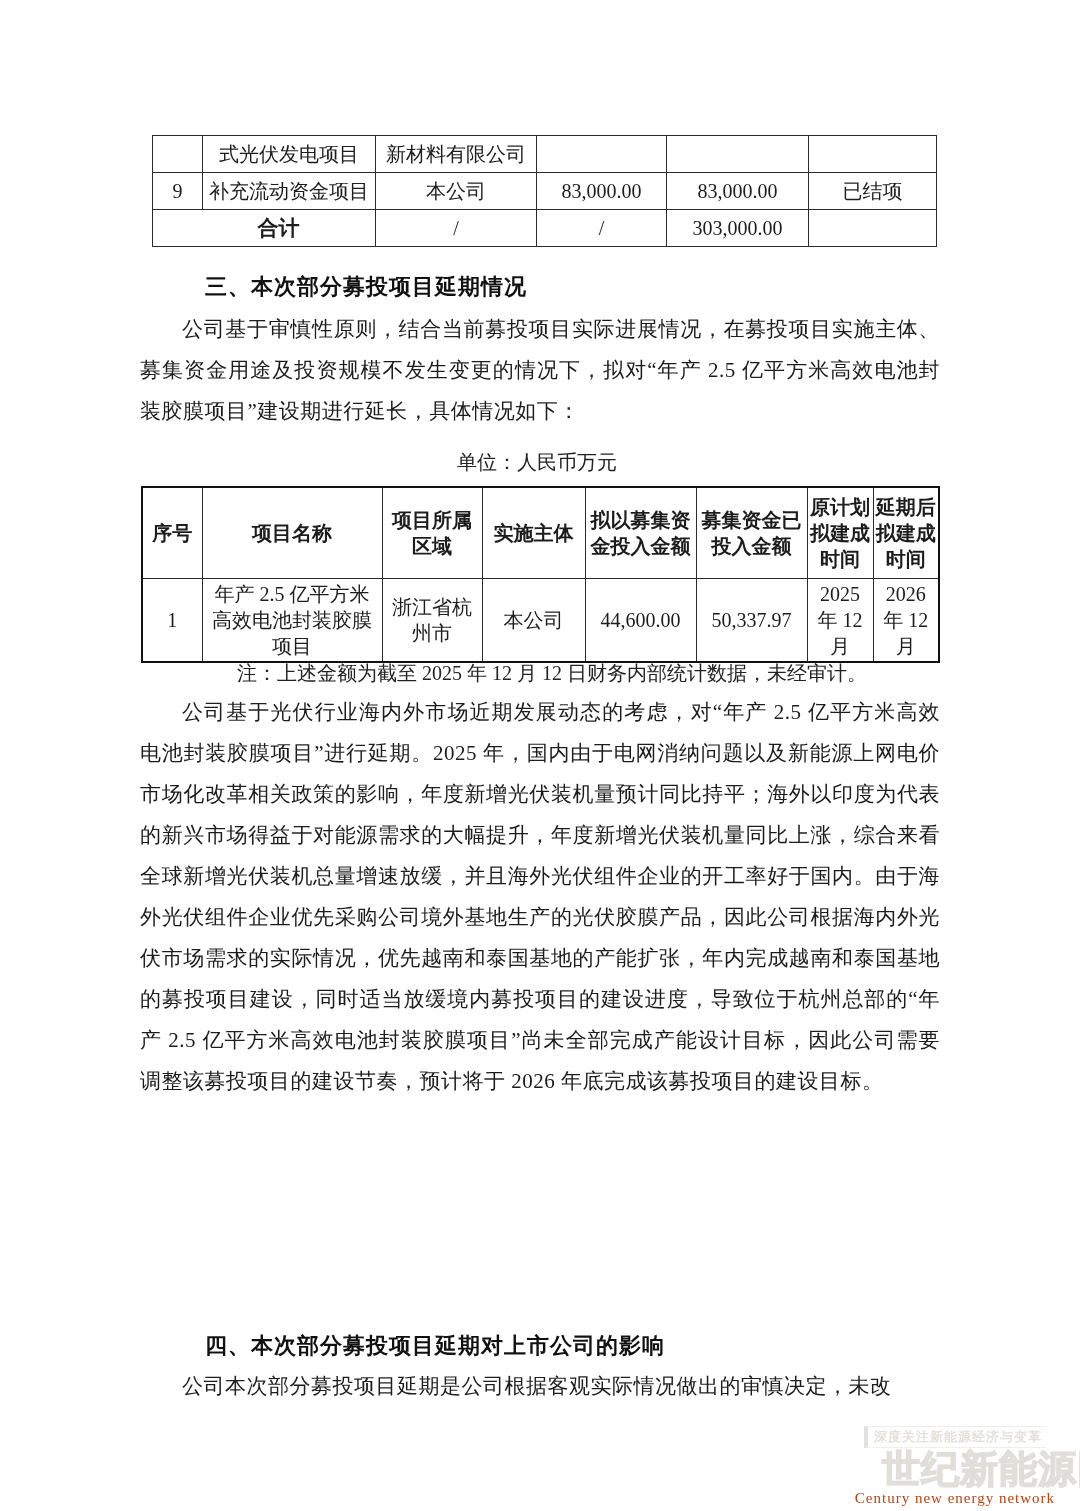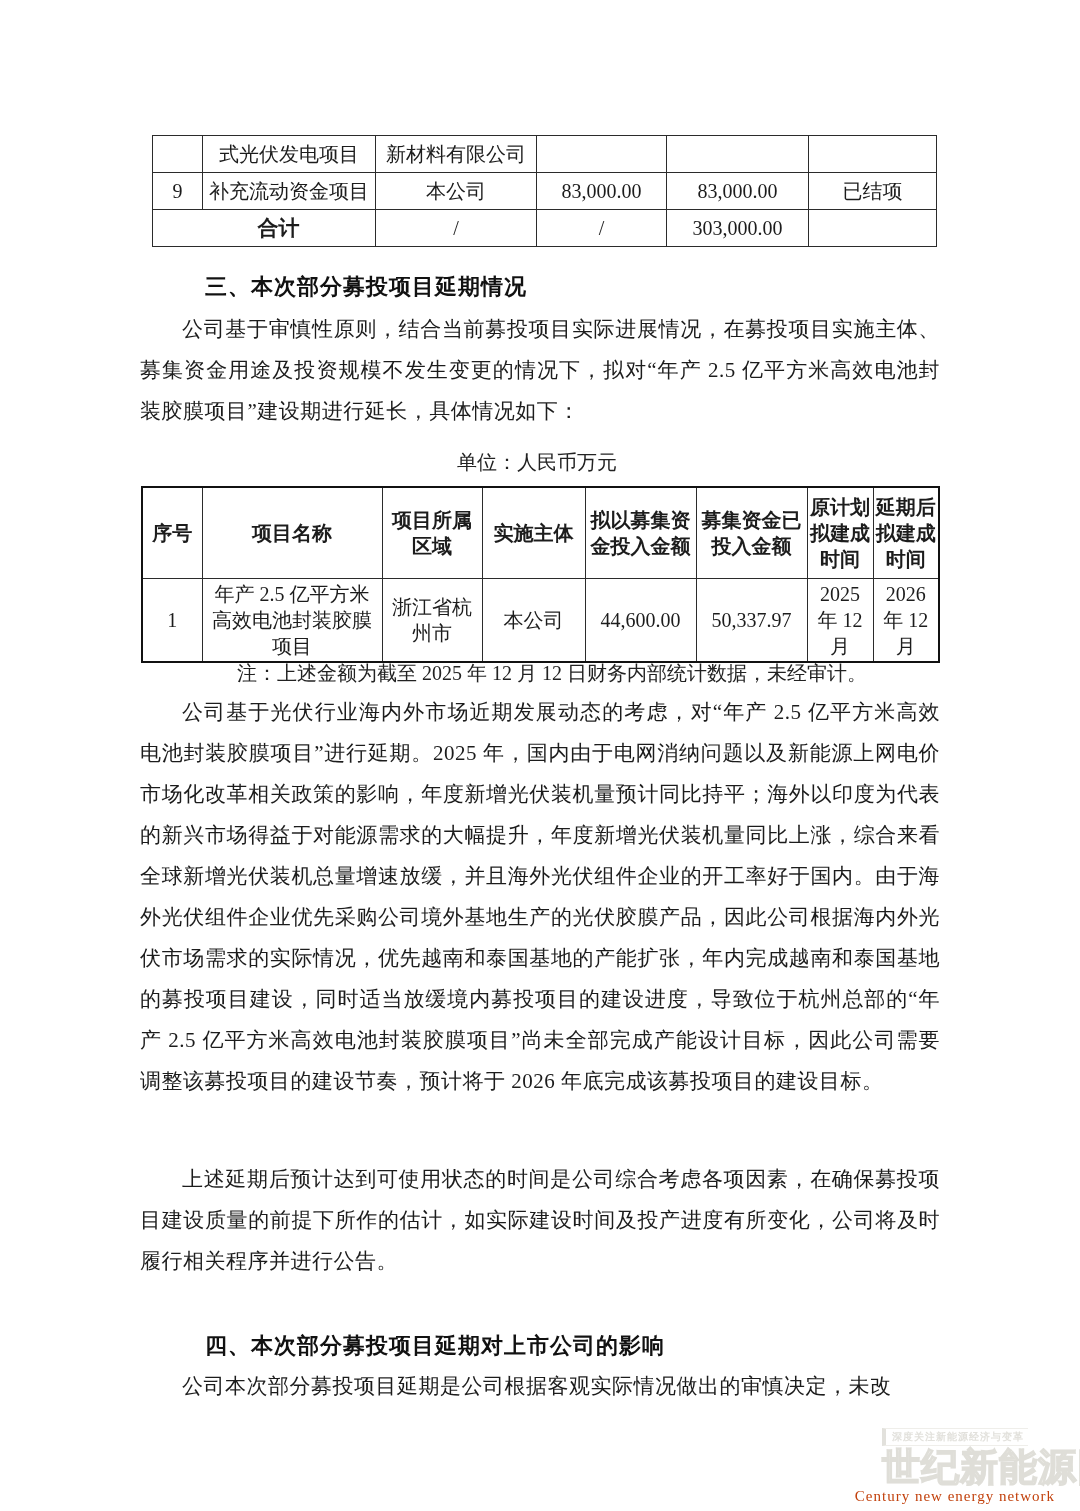--- a/index.html
+++ b/index.html
@@ -59,21 +59,21 @@
   }
 
   
   .watermark {
     position:absolute; right:8px; top:1426px; width:234px;
     text-align:center; user-select:none;
   }
   .wm-tagline {
     display:inline-block;
     font-family:"Liberation Sans","DejaVu Sans",sans-serif;
-    font-size:10px; font-weight:bold; letter-spacing:1px;
+    font-size:13px; font-weight:bold; letter-spacing:1px;
     color:#e2e1dc;
     border-left:4px solid #e2e1dc;
     padding:1px 4px 1px 6px;
     border-top:1px solid #efeeea; border-bottom:1px solid #efeeea;
   }
   .wm-title {
     font-family:"Liberation Sans","DejaVu Sans",sans-serif;
     font-size:38px; font-weight:bold; line-height:42px;
     color:#f6f5f2;
     -webkit-text-stroke:1.4px #dfdeD8;
@@ -165,21 +165,20 @@
       <td>50,337.97</td>
       <td>2025 年 12 月</td>
       <td>2026 年 12 月</td>
     </tr>
   </tbody>
     </table>
 
   <div class="note-line">注：上述金额为截至 2025 年 12 月 12 日财务内部统计数据，未经审计。</div>
 
   <div class="para" style="top:692px">公司基于光伏行业海内外市场近期发展动态的考虑，对“年产 2.5 亿平方米高效电池封装胶膜项目”进行延期。2025 年，国内由于电网消纳问题以及新能源上网电价市场化改革相关政策的影响，年度新增光伏装机量预计同比持平；海外以印度为代表的新兴市场得益于对能源需求的大幅提升，年度新增光伏装机量同比上涨，综合来看全球新增光伏装机总量增速放缓，并且海外光伏组件企业的开工率好于国内。由于海外光伏组件企业优先采购公司境外基地生产的光伏胶膜产品，因此公司根据海内外光伏市场需求的实际情况，优先越南和泰国基地的产能扩张，年内完成越南和泰国基地的募投项目建设，同时适当放缓境内募投项目的建设进度，导致位于杭州总部的“年产 2.5 亿平方米高效电池封装胶膜项目”尚未全部完成产能设计目标，因此公司需要调整该募投项目的建设节奏，预计将于 2026 年底完成该募投项目的建设目标。</div>
-  <div class="para" style="top:1159px">上述延期后预计达到可使用状态的时间是公司综合考虑各项因素，在确保募投项目建设质量的前提下所作的估计，如实际建设时间及投产进度有所变化，公司将及时履行相关程序并进行公告。</div>
 
   <div class="sec-heading" style="top:1331px">四、本次部分募投项目延期对上市公司的影响</div>
   <div class="para" style="top:1366px">公司本次部分募投项目延期是公司根据客观实际情况做出的审慎决定，未改</div>
 
   <div class="watermark">
     <div>
       <span class="wm-tagline">深度关注新能源经济与变革</span>
     </div>
     <div class="wm-title">世纪新能源网</div>
     <div class="wm-sub">Century new energy network</div>

